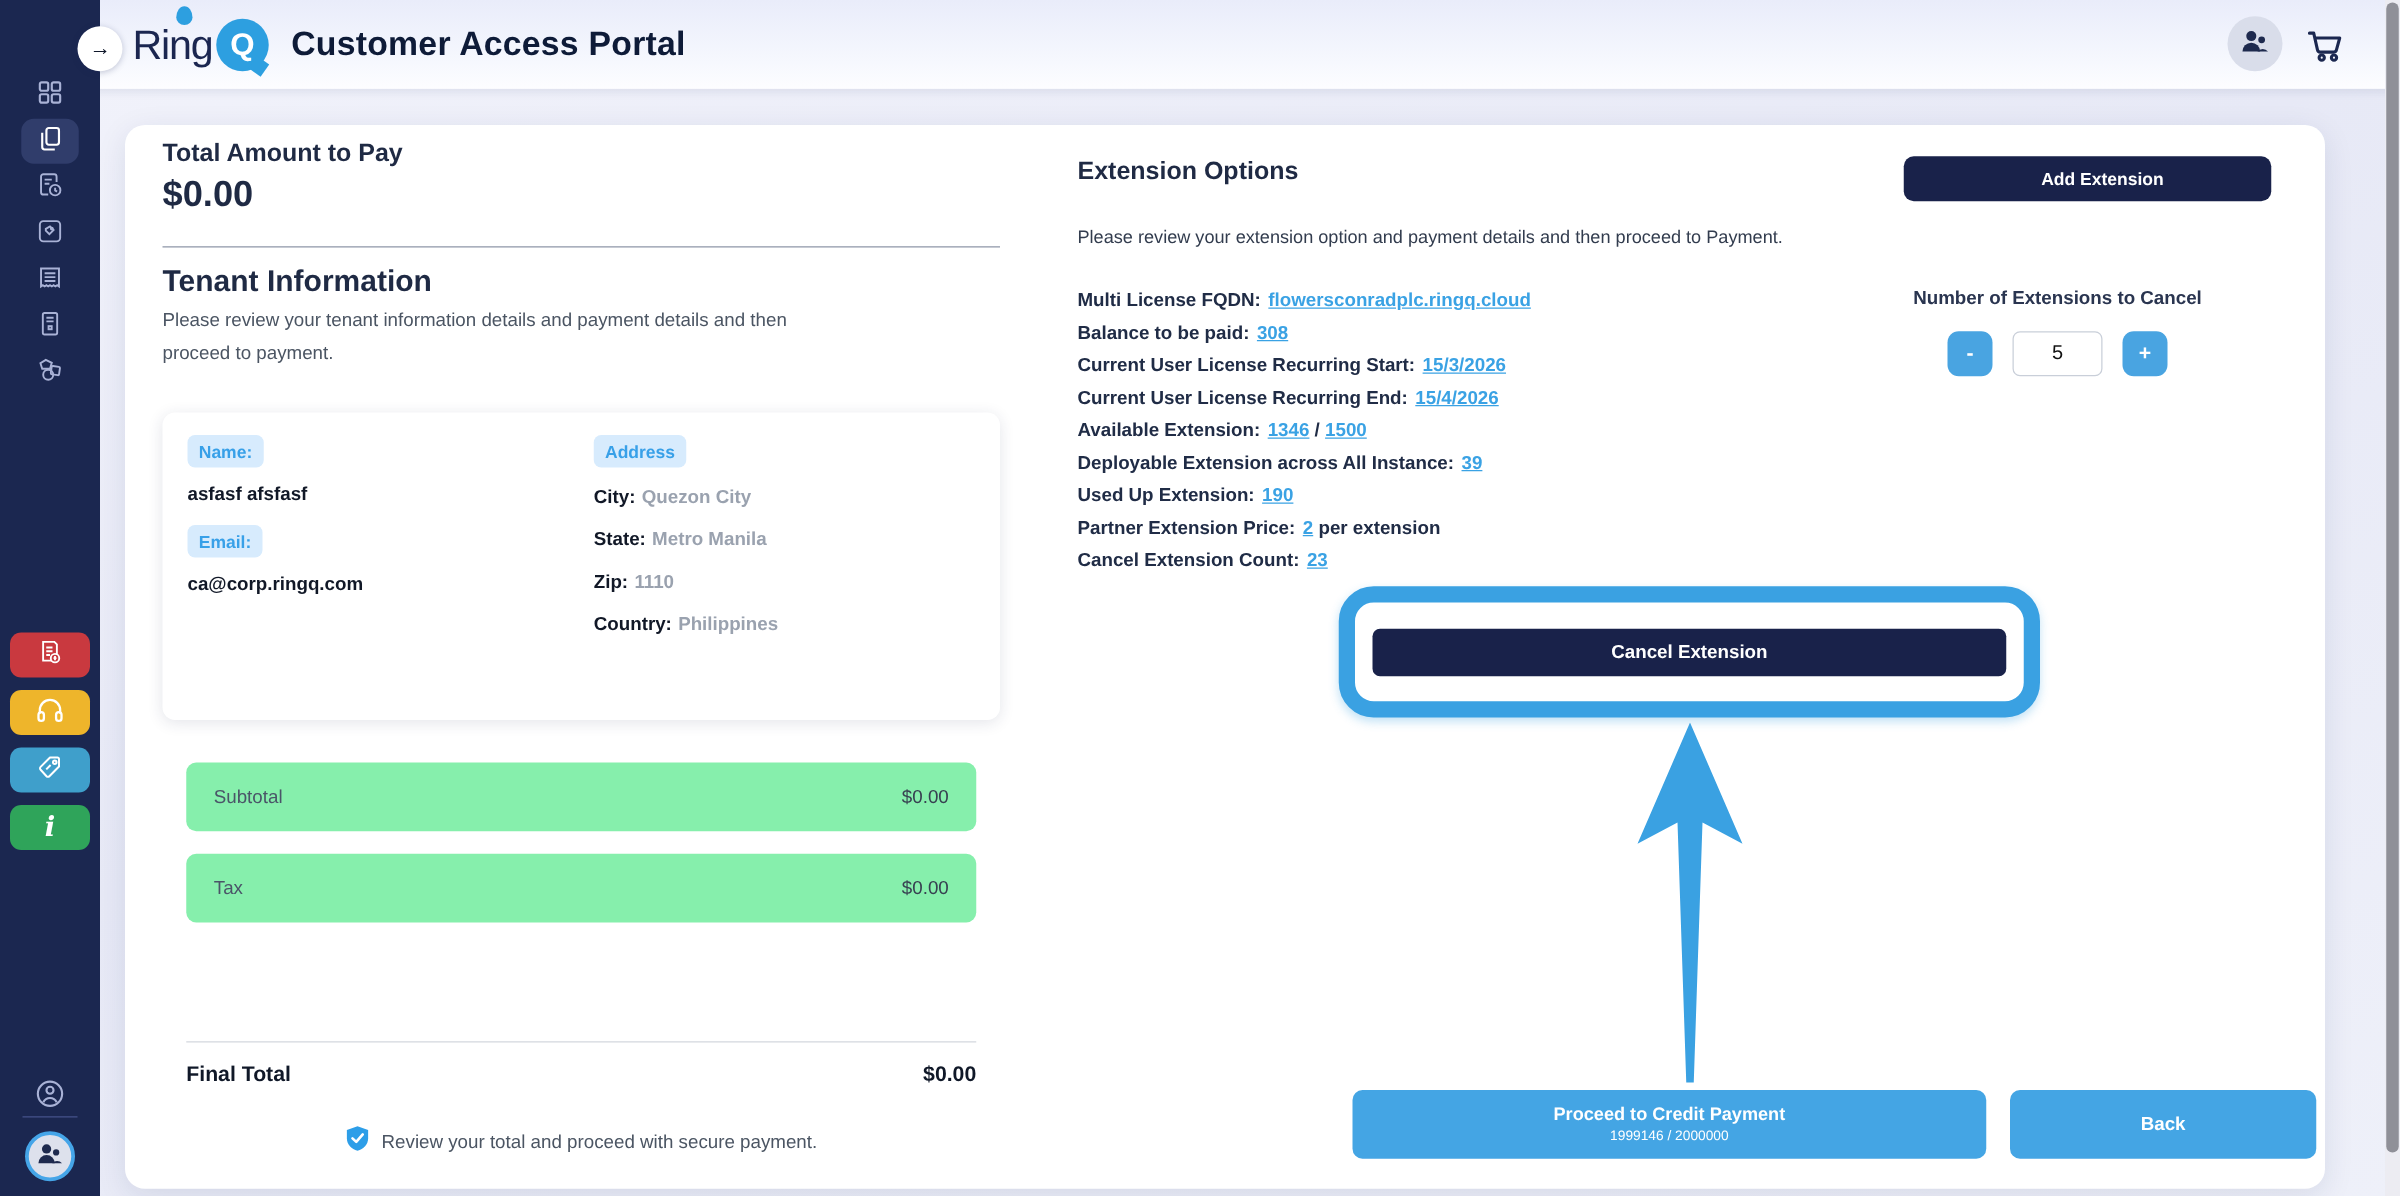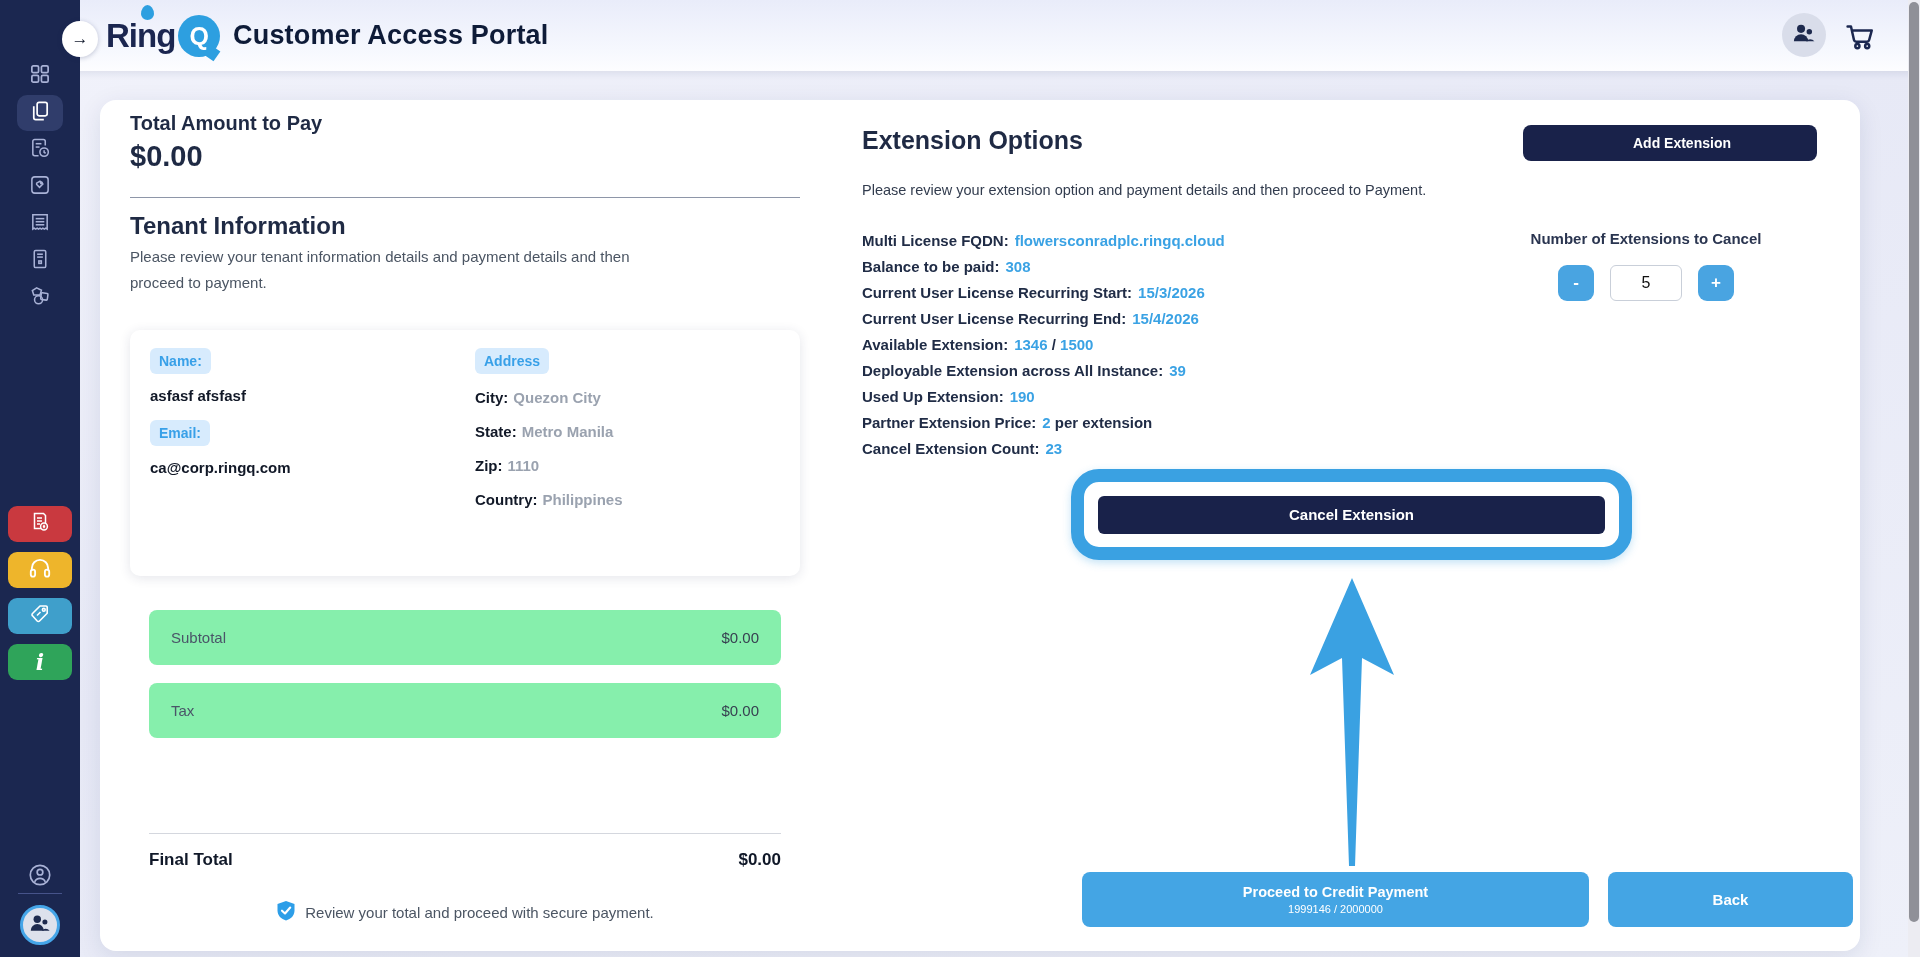--- a/index.html
+++ b/index.html
@@ -7,21 +7,21 @@
   body { position:relative; background:linear-gradient(160deg,#f2f3fb 0%,#e7e9f6 45%,#eef0f9 100%); }
 
   
   .header { position:absolute; left:0; top:0; width:1920px; height:71px;
     background:linear-gradient(180deg,#e9ecfa 0%,#f6f8fe 70%,#fdfdff 100%);
     box-shadow:0 2px 8px rgba(23,37,84,.10); z-index:10; }
   .toggle-circle { position:absolute; left:62px; top:21px; width:36px; height:36px; border-radius:50%;
     background:#fff; box-shadow:0 1px 5px rgba(23,37,84,.25); z-index:40;
     display:flex; align-items:center; justify-content:center; font-size:17px; color:#0f172a; cursor:pointer; }
   .logo { position:absolute; left:106px; top:11px; height:50px; display:flex; align-items:center; }
-  .logo-ring { position:relative; font-size:33px; font-weight:700; color:#1b2650; letter-spacing:-1px; }
+  .logo-ring { position:relative; font-size:33px; font-weight:400; color:#1b2650; letter-spacing:-1px; }
   .logo-idot { position:absolute; left:35px; top:-6px; width:13px; height:15px; background:#2d9fe0; border-radius:50% 50% 50% 50%/60% 60% 40% 40%; }
   .logo-q { position:relative; margin-left:3px; width:42px; height:42px; border-radius:50%; background:#2d9fe0;
     display:flex; align-items:center; justify-content:center; color:#fff; font-size:25px; font-weight:800; }
   .logo-q::after { content:""; position:absolute; right:2px; bottom:-2px; width:12px; height:12px; background:#2d9fe0; transform:rotate(35deg); }
   .page-title { position:absolute; left:233px; top:0; height:71px; display:flex; align-items:center;
     font-size:27px; font-weight:800; color:#0e1b38; letter-spacing:.2px; }
   .hdr-avatar { position:absolute; left:1782px; top:13px; width:44px; height:44px; border-radius:50%;
     background:#d9ddea; display:flex; align-items:center; justify-content:center; cursor:pointer; }
   .hdr-cart { position:absolute; left:1843px; top:19px; width:34px; height:34px; cursor:pointer; }
 
@@ -66,37 +66,37 @@
   .sum-label { font-size:15px; color:#4a5568; }
   .sum-val { font-size:15px; color:#374151; }
   .sum-extra { font-size:12px; font-weight:700; color:#ee1d23; margin-left:7px; }
   .divider2 { left:49px; top:733px; width:632px; border-top:1px solid #d4d7de; }
   .final-row { left:49px; top:750px; width:632px; display:flex; justify-content:space-between;
     font-size:17px; font-weight:700; color:#101828;gap:43px; }
   .review { left:30px; top:800px; width:670px; display:flex; align-items:center; justify-content:center; gap:9px;
     font-size:15px; color:#4b5563; }
 
   
-  .ext-heading { left:762px; top:26px; font-size:25px; font-weight:700; color:#1f2a44; }
+  .ext-heading { left:762px; top:26px; font-size:20px; font-weight:700; color:#1f2a44; }
   .add-btn { left:1423px; top:25px; width:294px; height:36px; background:#19224a; border-radius:8px;
     color:#fff; font-size:14px; font-weight:600; display:flex; align-items:center; justify-content:center; cursor:pointer;padding-left:24px; }
   .ext-desc { left:762px; top:82px; font-size:14.5px; color:#323c4e; }
   .details { left:762px; top:128px; }
   .detail-row { line-height:26px; font-size:15px; font-weight:700; }
   .d-label { color:#202c46; margin-right:6px; }
-  .d-val, .d-val2 { color:#3aa2e4; }
+  .d-val, .d-val2 { color:#3aa2e4;text-decoration:underline; }
   .d-sep, .d-suffix { color:#202c46; }
   .stepper-wrap { left:1361px; top:130px; width:370px; text-align:center; }
   .stepper-label { font-size:15px; font-weight:700; color:#2a3550; }
   .stepper-row { margin-top:18px; display:flex; align-items:center; justify-content:center; gap:16px; }
   .step-btn { width:36px; height:36px; border:none; background:#49a4e1; border-radius:9px; color:#fff;
     font-size:17px; font-weight:700; cursor:pointer; display:flex; align-items:center; justify-content:center; }
   .step-input { width:72px; height:36px; border:1px solid #c9cfd9; border-radius:6px; text-align:center;
     font-size:16px; color:#111; font-family:"Liberation Sans",sans-serif; }
-  .highlight { left:971px; top:369px; width:561px; height:91px; background:#fff;
+  .highlight { left:971px; top:369px; width:561px; height:105px; background:#fff;
     border:13px solid #3aa1e2; border-radius:28px; display:flex; align-items:center; justify-content:center;
     box-shadow:0 3px 8px rgba(58,161,226,.30); }
   .cancel-btn { width:507px; height:38px; background:#19224a; border:none; border-radius:6px; color:#fff;
     font-size:15px; font-weight:600; cursor:pointer; }
   .arrow-svg { left:1202px; top:478px; width:100px; height:290px; }
   .proceed-btn { left:982px; top:772px; width:507px; height:55px; background:#44a5e4; border-radius:8px;
     display:flex; flex-direction:column; align-items:center; justify-content:center; gap:3px; color:#fff; cursor:pointer; }
   .proceed-main { font-size:14.5px; font-weight:600; }
   .proceed-sub { font-size:11px; }
   .back-btn { left:1508px; top:772px; width:245px; height:55px; background:#44a5e4; border-radius:8px;

